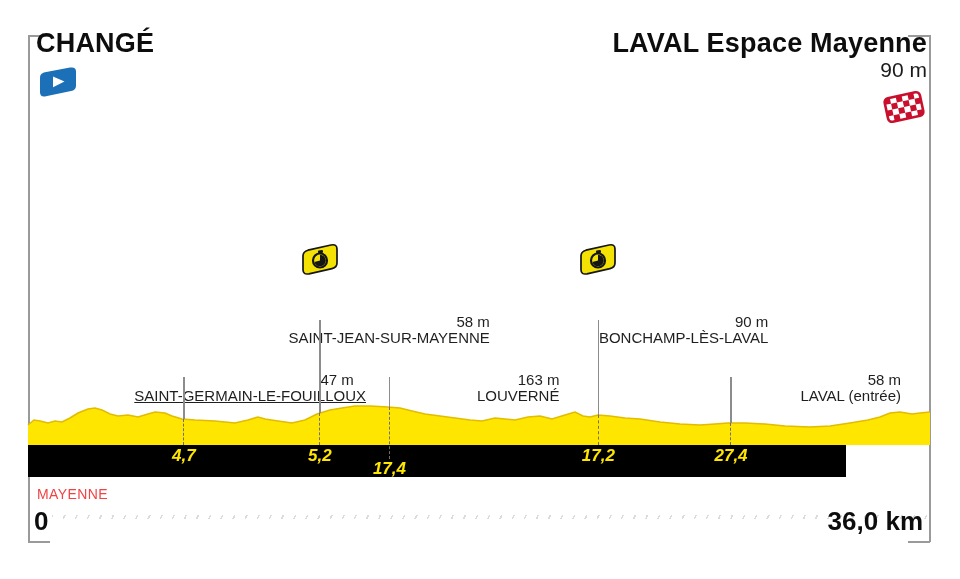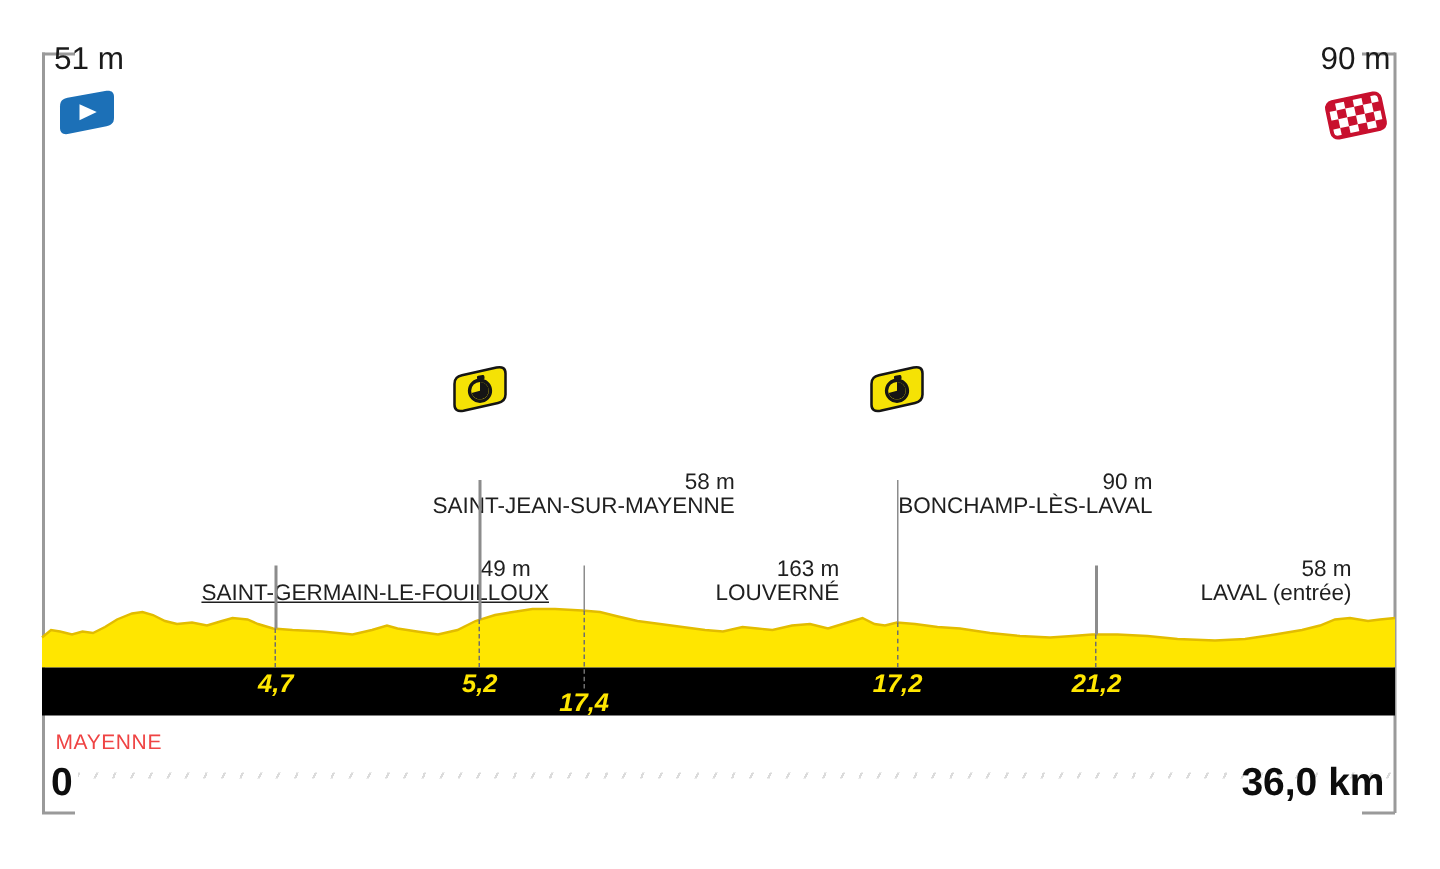--- a/index.html
+++ b/index.html
@@ -24,51 +24,52 @@
 
   
   .marker-label{position:absolute;width:340px;text-align:right;transform:translateX(-50%);pointer-events:none;margin-top:28px;}
   .marker-elev{font-size:15px;line-height:16px;color:#1f1f1f;}
   .marker-name{font-size:15px;line-height:16px;color:#1f1f1f;white-space:nowrap;}
   .marker-line-solid{position:absolute;width:1.5px;background:#8c8c8c;}
   .marker-line-dashed{position:absolute;width:0;border-left:1.5px dashed #6e6e6e;}
   .timecheck-icon{position:absolute;transform:translateX(-50%);}
 
   
-  .km-band{position:absolute;left:28px;top:445px;width:902px;height:32px;background:#000;}
+  .km-band{position:absolute;left:28px;top:445px;width:818px;height:32px;background:#000;}
   .km-num{position:absolute;transform:translateX(-50%);font-size:17px;font-weight:bold;font-style:italic;color:#ffe600;line-height:17px;white-space:nowrap;}
 
   
   .dept-label{position:absolute;left:37px;top:486px;font-size:14px;letter-spacing:.4px;color:#ef4444;}
   .km-start{position:absolute;left:34px;top:506px;font-size:26px;font-weight:bold;color:#0d0d0d;}
   .km-total{position:absolute;right:37px;top:506px;font-size:26px;font-weight:bold;color:#0d0d0d;white-space:nowrap;}
   .dotted-rule{position:absolute;left:52px;top:515px;width:876px;height:4px;
     background:repeating-linear-gradient(115deg,rgba(0,0,0,.14) 0 1.5px,transparent 1.5px 11px);}
 </style>
 </head>
 <body>
 
 <div class="frame-line" style="left:28px;top:35px;width:1.5px;height:507px;"></div>
 <div class="frame-line" style="left:929px;top:35px;width:1.5px;height:507px;"></div>
 <div class="frame-line" style="left:28px;top:35px;width:22px;height:1.5px;"></div>
 <div class="frame-line" style="left:908px;top:35px;width:22px;height:1.5px;"></div>
 <div class="frame-line" style="left:28px;top:541px;width:22px;height:1.5px;"></div>
 <div class="frame-line" style="left:908px;top:541px;width:22px;height:1.5px;"></div>
 
 <div class="start-block">
-  <div class="city-elev">51 m</div>
+  <div class="city-title">CHANGÉ</div>
   <div class="flag-wrap">
     <svg width="44" height="34" viewBox="0 0 44 34">
       <path d="M4 12 C4 8 6 7 9 6.2 L34 1.6 C38 0.9 40 2.2 40 5.6 L40 19.5 C40 23 38 24.4 35 25.1 L10 30.2 C6 31 4 29.6 4 26.2 Z" fill="#1C70B7"></path>
       <path d="M17 10.5 L28.5 15.6 L17 21.2 Z" fill="#ffffff"></path>
     </svg>
   </div>
 </div>
 
 <div class="finish-block">
+  <div class="city-title">LAVAL Espace Mayenne</div>
   <div class="city-elev">90 m</div>
   <div class="flag-wrap">
     <svg width="46" height="36" viewBox="0 0 46 36">
       <g transform="rotate(-12 23 18)">
         <rect x="5" y="6" width="36" height="24" rx="4" fill="#ffffff" stroke="#C8102E" stroke-width="2.6"></rect>
         <clipPath id="chk">
             <rect x="5" y="6" width="36" height="24" rx="4"></rect>
           </clipPath>
         <g clip-path="url(#chk)" fill="#C8102E">
           <rect x="5" y="6" width="6" height="6"></rect>
@@ -92,25 +93,25 @@
 <svg class="abs" width="960" height="579" style="left:0;top:0;">
   <path id="profile-fill" fill="#FFE600" d="M 28 445 L 28 425 L 34 420 L 40 421 L 48 423 L 55 421 L 62 422 L 70 418 L 78 413 L 88 409 L 95 408 L 102 410 L 110 414 L 118 416 L 128 415 L 138 417 L 148 414 L 155 412 L 165 413 L 172 416 L 182 419 L 195 420 L 215 421 L 235 423 L 248 420 L 258 417 L 265 419 L 278 421 L 292 423 L 305 420 L 317 414 L 330 410 L 342 408 L 355 406 L 370 406 L 388 407 L 400 408 L 412 411 L 425 414 L 440 416 L 455 418 L 470 420 L 482 421 L 495 418 L 505 419 L 515 420 L 528 417 L 540 416 L 552 419 L 565 415 L 575 412 L 583 416 L 590 417 L 598 415 L 610 416 L 625 418 L 640 419 L 660 422 L 680 424 L 700 425 L 715 424 L 728 423 L 745 423 L 765 424 L 785 426 L 810 427 L 830 426 L 850 423 L 868 420 L 880 417 L 890 413 L 900 412 L 912 414 L 920 413 L 930 412 L 930 445 Z"></path>
   <polyline id="profile-outline" fill="none" stroke="#E2BC00" stroke-width="1.6" points="28,425 34,420 40,421 48,423 55,421 62,422 70,418 78,413 88,409 95,408 102,410 110,414 118,416 128,415 138,417 148,414 155,412 165,413 172,416 182,419 195,420 215,421 235,423 248,420 258,417 265,419 278,421 292,423 305,420 317,414 330,410 342,408 355,406 370,406 388,407 400,408 412,411 425,414 440,416 455,418 470,420 482,421 495,418 505,419 515,420 528,417 540,416 552,419 565,415 575,412 583,416 590,417 598,415 610,416 625,418 640,419 660,422 680,424 700,425 715,424 728,423 745,423 765,424 785,426 810,427 830,426 850,423 868,420 880,417 890,413 900,412 912,414 920,413 930,412"></polyline>
 </svg>
 
 <div class="km-band" id="km-band">
     <div class="km-num" style="left: 155.86px; top: 2px;">4,7</div>
     <div class="km-num" style="left: 291.824px; top: 2px;">5,2</div>
     <div class="km-num" style="left: 361.463px; top: 15px;">17,4</div>
     <div class="km-num" style="left: 570.382px; top: 2px;">17,2</div>
-    <div class="km-num" style="left: 703.029px; top: 2px;">21,2</div>
+    <div class="km-num" style="left: 703.029px; top: 2px;">27,4</div>
   </div>
 
 <div id="markers">
-    <div class="marker-label marker-elev" style="left: 183.86px; top: 344px;">49 m</div>
+    <div class="marker-label marker-elev" style="left: 183.86px; top: 344px;">47 m</div>
     <div class="marker-label marker-name" style="left: 196px; top: 360px; text-decoration: underline;">SAINT-GERMAIN-LE-FOUILLOUX</div>
     <div class="marker-line-solid" style="left: 183.11px; top: 377px; height: 42.1431px;"></div>
     <div class="marker-line-dashed" style="left: 183.11px; top: 419.143px; height: 25.8569px;"></div>
     <svg width="42" height="40" viewBox="0 0 42 40" class="timecheck-icon" style="left: 319.824px; top: 242px;">
     <path d="M4 14 C4 10 6 9 9 8.2 L32 3 C36 2.2 38 3.5 38 7 L38 21 C38 24.5 36 25.9 33 26.6 L10 31.8 C6 32.6 4 31.2 4 27.8 Z" fill="#F5E205" stroke="#151515" stroke-width="1.7"></path>
     <g>
       <rect x="19" y="8.2" width="5" height="3" rx="1" fill="#151515" transform="rotate(-8 21.5 9.7)"></rect>
       <circle cx="21" cy="18.5" r="7" fill="none" stroke="#151515" stroke-width="2.2"></circle>
       <path d="M21 18.5 L21 12.7 A5.8 5.8 0 1 1 15.4 20 Z" fill="#151515"></path>
     </g>

